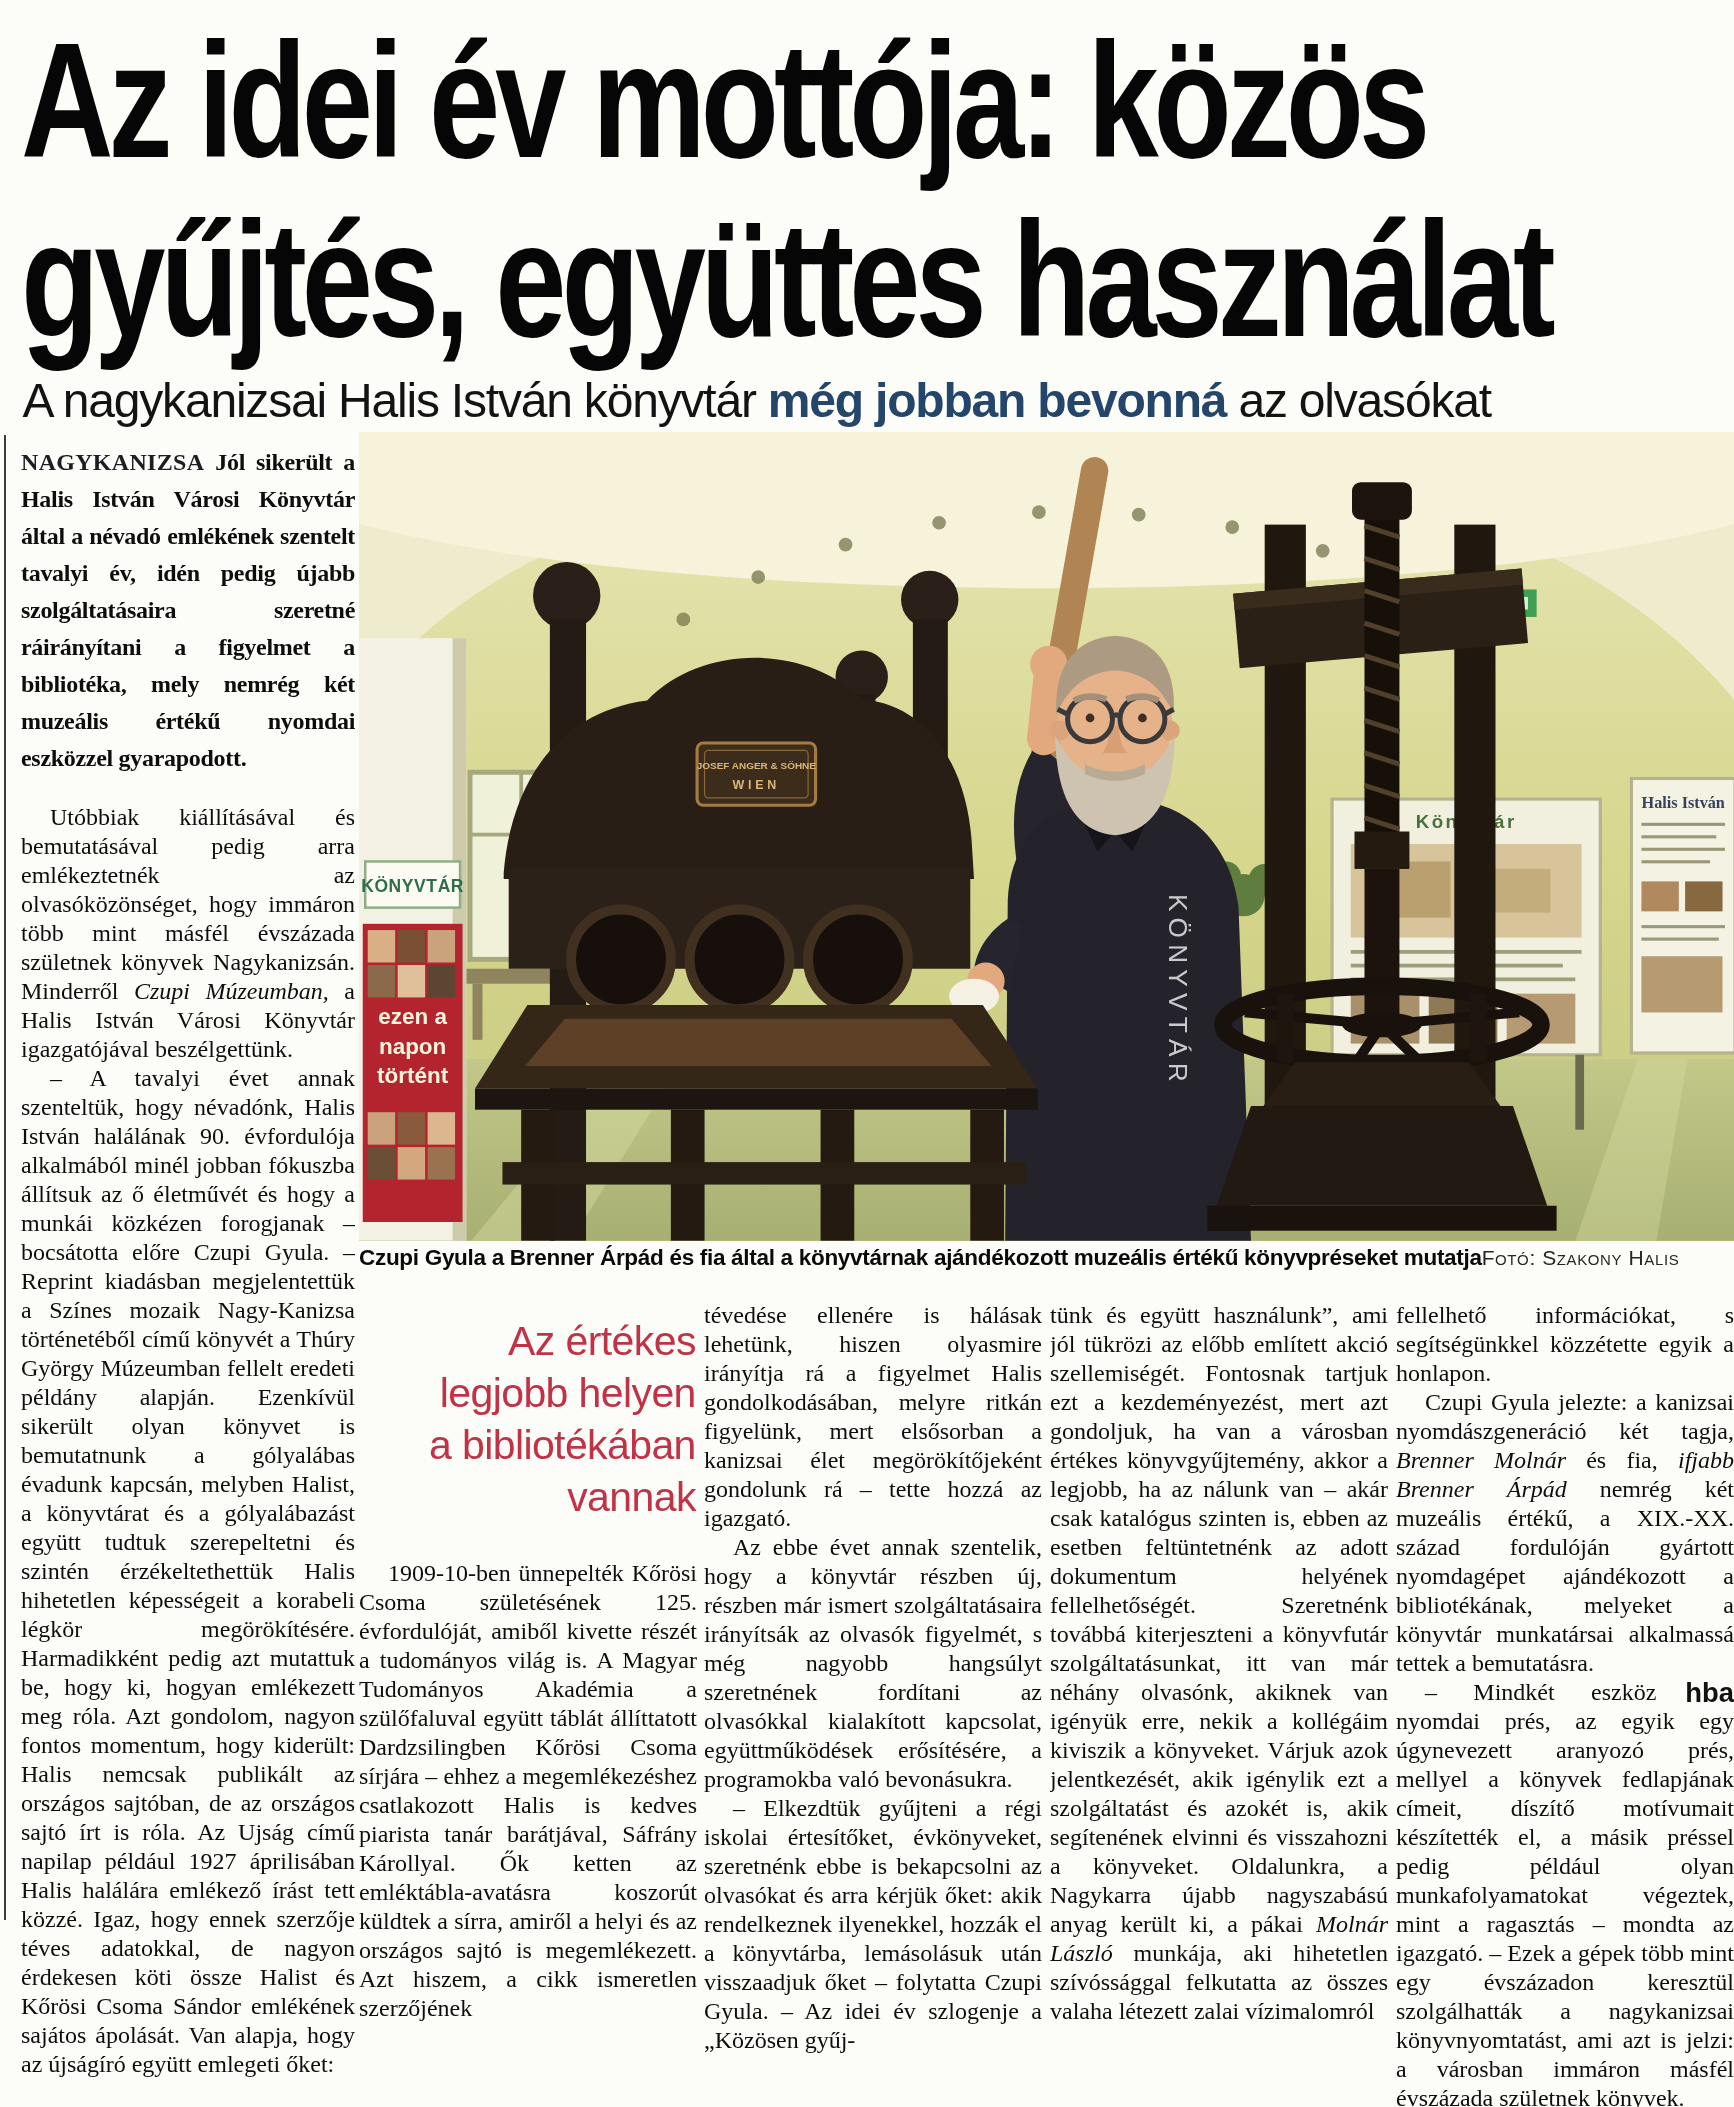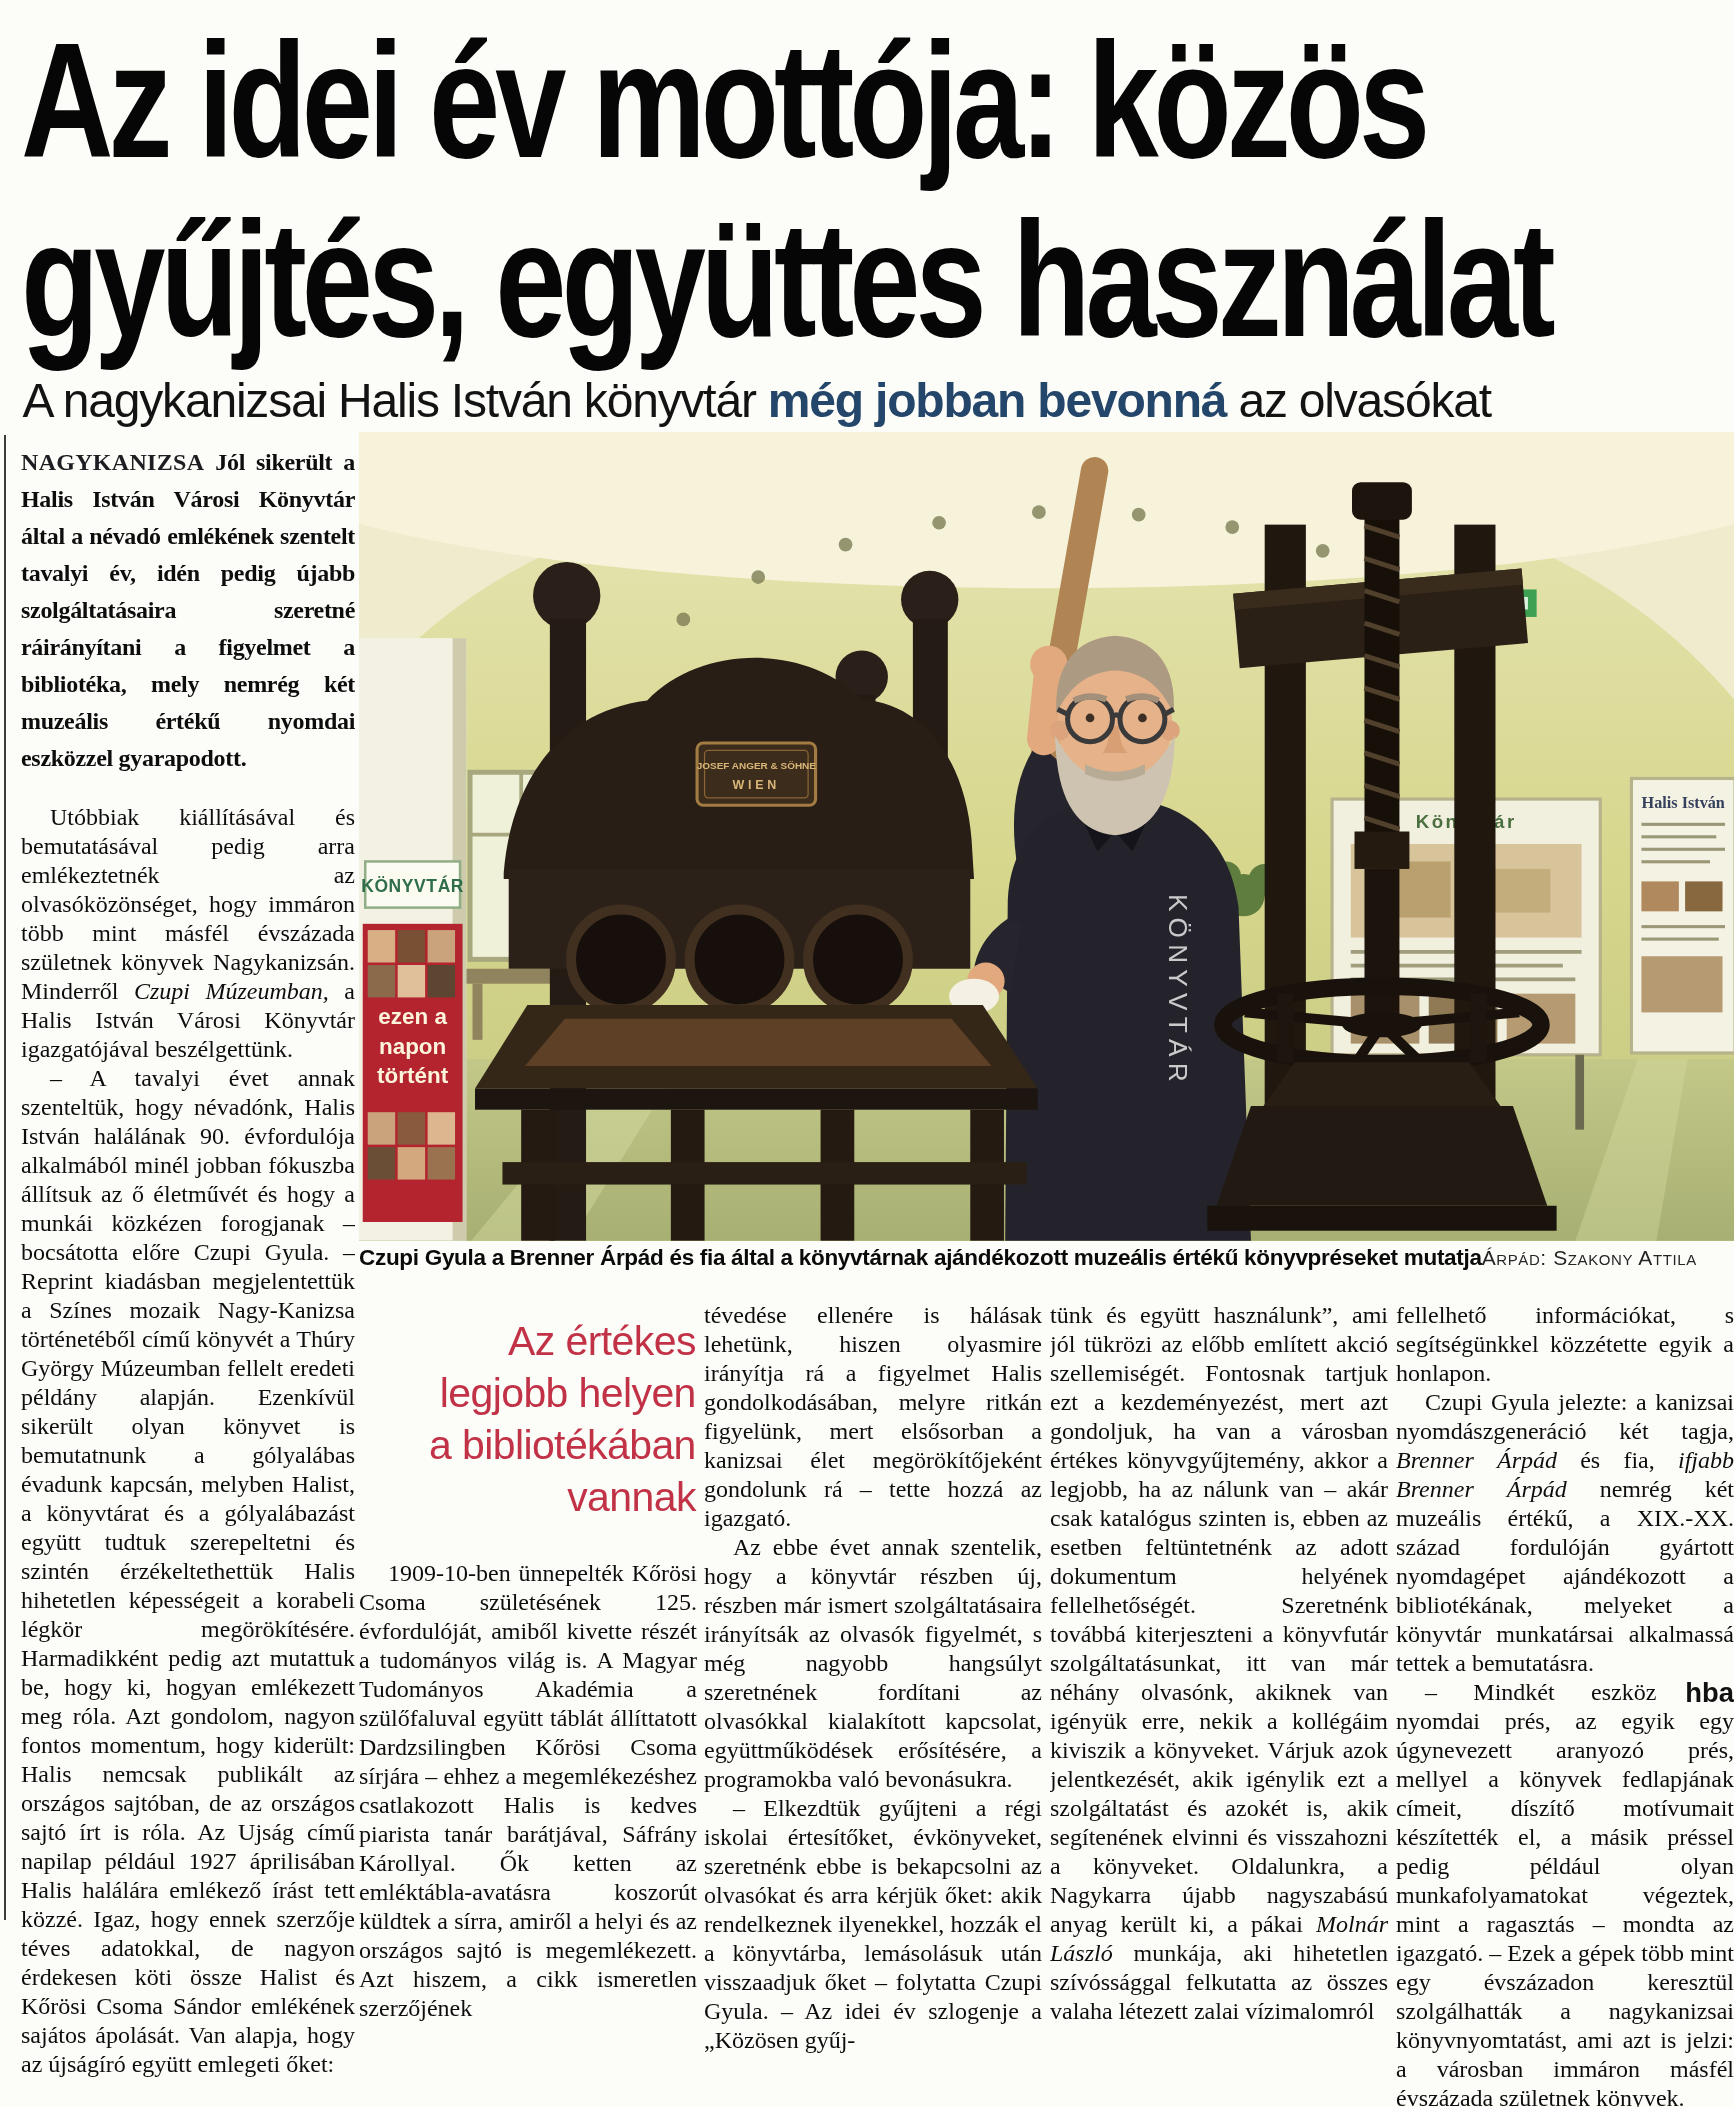--- a/index.html
+++ b/index.html
@@ -303,21 +303,21 @@
     <rect x="1782" y="900" width="26" height="110" fill="#1e150e"></rect>
     <path d="M1500,1010 L1780,1010 L1830,1080 L1450,1080 Z" fill="#281e14"></path>
     <path d="M1430,1080 L1850,1080 L1905,1240 L1375,1240 Z" fill="#221912"></path>
     <rect x="1360" y="1240" width="560" height="40" fill="#1a120c"></rect>
   </g>
 </svg>
 </div>
 
 <div class="abs caption-row">
   <span class="caption">Czupi Gyula a Brenner Árpád és fia által a könyvtárnak ajándékozott muzeális értékű könyvpréseket mutatja</span>
-  <span class="credit">Árpád: Szakony Attila</span>
+  <span class="credit">Fotó: Szakony Halis</span>
 </div>
 
 <div class="abs col col2">
   <div class="quote">
     <div>Az értékes</div>
     <div>legjobb helyen</div>
     <div>a bibliotékában</div>
     <div>vannak</div>
   </div>
   <p class="ind">1909-10-ben ünnepelték Kőrösi Csoma születésének 125. évfordulóját, amiből kivette részét a tudományos világ is. A Magyar Tudományos Akadémia a szülőfaluval együtt táblát állíttatott Dardzsilingben Kőrösi Csoma sírjára – ehhez a megemlékezéshez csatlakozott Halis is kedves piarista tanár barátjával, Sáfrány Károllyal. Ők ketten az emléktábla-avatásra koszorút küldtek a sírra, amiről a helyi és az országos sajtó is megemlékezett. Azt hiszem, a cikk ismeretlen szerzőjének</p>
@@ -328,16 +328,16 @@
   <p class="ind">Az ebbe évet annak szentelik, hogy a könyvtár részben új, részben már ismert szolgáltatásaira irányítsák az olvasók figyelmét, s még nagyobb hangsúlyt szeretnének fordítani az olvasókkal kialakított kapcsolat, együttműködések erősítésére, a programokba való bevonásukra.</p>
   <p class="ind">– Elkezdtük gyűjteni a régi iskolai értesítőket, évkönyveket, szeretnénk ebbe is bekapcsolni az olvasókat és arra kérjük őket: akik rendelkeznek ilyenekkel, hozzák el a könyvtárba, lemásolásuk után visszaadjuk őket – folytatta Czupi Gyula. – Az idei év szlogenje a „Közösen gyűj-</p>
 </div>
 
 <div class="abs col col4">
   <p><span>tünk és együtt használunk”, ami jól tükrözi az előbb említett akció szellemiségét. Fontosnak tartjuk ezt a kezdeményezést, mert azt gondoljuk, ha van a városban értékes könyvgyűjtemény, akkor a legjobb, ha az nálunk van – akár csak katalógus szinten is, ebben az esetben feltüntetnénk az adott dokumentum helyének fellelhetőségét. Szeretnénk továbbá kiterjeszteni a könyvfutár szolgáltatásunkat, itt van már néhány olvasónk, akiknek van igényük erre, nekik a kollégáim kiviszik a könyveket. Várjuk azok jelentkezését, akik igénylik ezt a szolgáltatást és azokét is, akik segítenének elvinni és visszahozni a könyveket. Oldalunkra, a Nagykarra újabb nagyszabású anyag került ki, a pákai </span><span class="it">Molnár László</span><span> munkája, aki hihetetlen szívóssággal felkutatta az összes valaha létezett zalai vízimalomról</span></p>
 </div>
 
 <div class="abs col col5">
   <p>fellelhető információkat, s segítségünkkel közzétette egyik a honlapon.</p>
-  <p class="ind"><span>Czupi Gyula jelezte: a kanizsai nyomdászgeneráció két tagja, </span><span class="it">Brenner Árpád</span><span> és fia, </span><span class="it">ifjabb Brenner Árpád</span><span> nemrég két muzeális értékű, a XIX.-XX. század fordulóján gyártott nyomdagépet ajándékozott a bibliotékának, melyeket a könyvtár munkatársai alkalmassá tettek a bemutatásra.</span></p>
+  <p class="ind"><span>Czupi Gyula jelezte: a kanizsai nyomdászgeneráció két tagja, </span><span class="it">Brenner Molnár</span><span> és fia, </span><span class="it">ifjabb Brenner Árpád</span><span> nemrég két muzeális értékű, a XIX.-XX. század fordulóján gyártott nyomdagépet ajándékozott a bibliotékának, melyeket a könyvtár munkatársai alkalmassá tettek a bemutatásra.</span></p>
   <p class="ind"><span class="byline">hba</span><span>– Mindkét eszköz nyomdai prés, az egyik egy úgynevezett aranyozó prés, mellyel a könyvek fedlapjának címeit, díszítő motívumait készítették el, a másik préssel pedig például olyan munkafolyamatokat végeztek, mint a ragasztás – mondta az igazgató. – Ezek a gépek több mint egy évszázadon keresztül szolgálhatták a nagykanizsai könyvnyomtatást, ami azt is jelzi: a városban immáron másfél évszázada születnek könyvek.</span></p>
 </div>
 
 
 </body></html>

